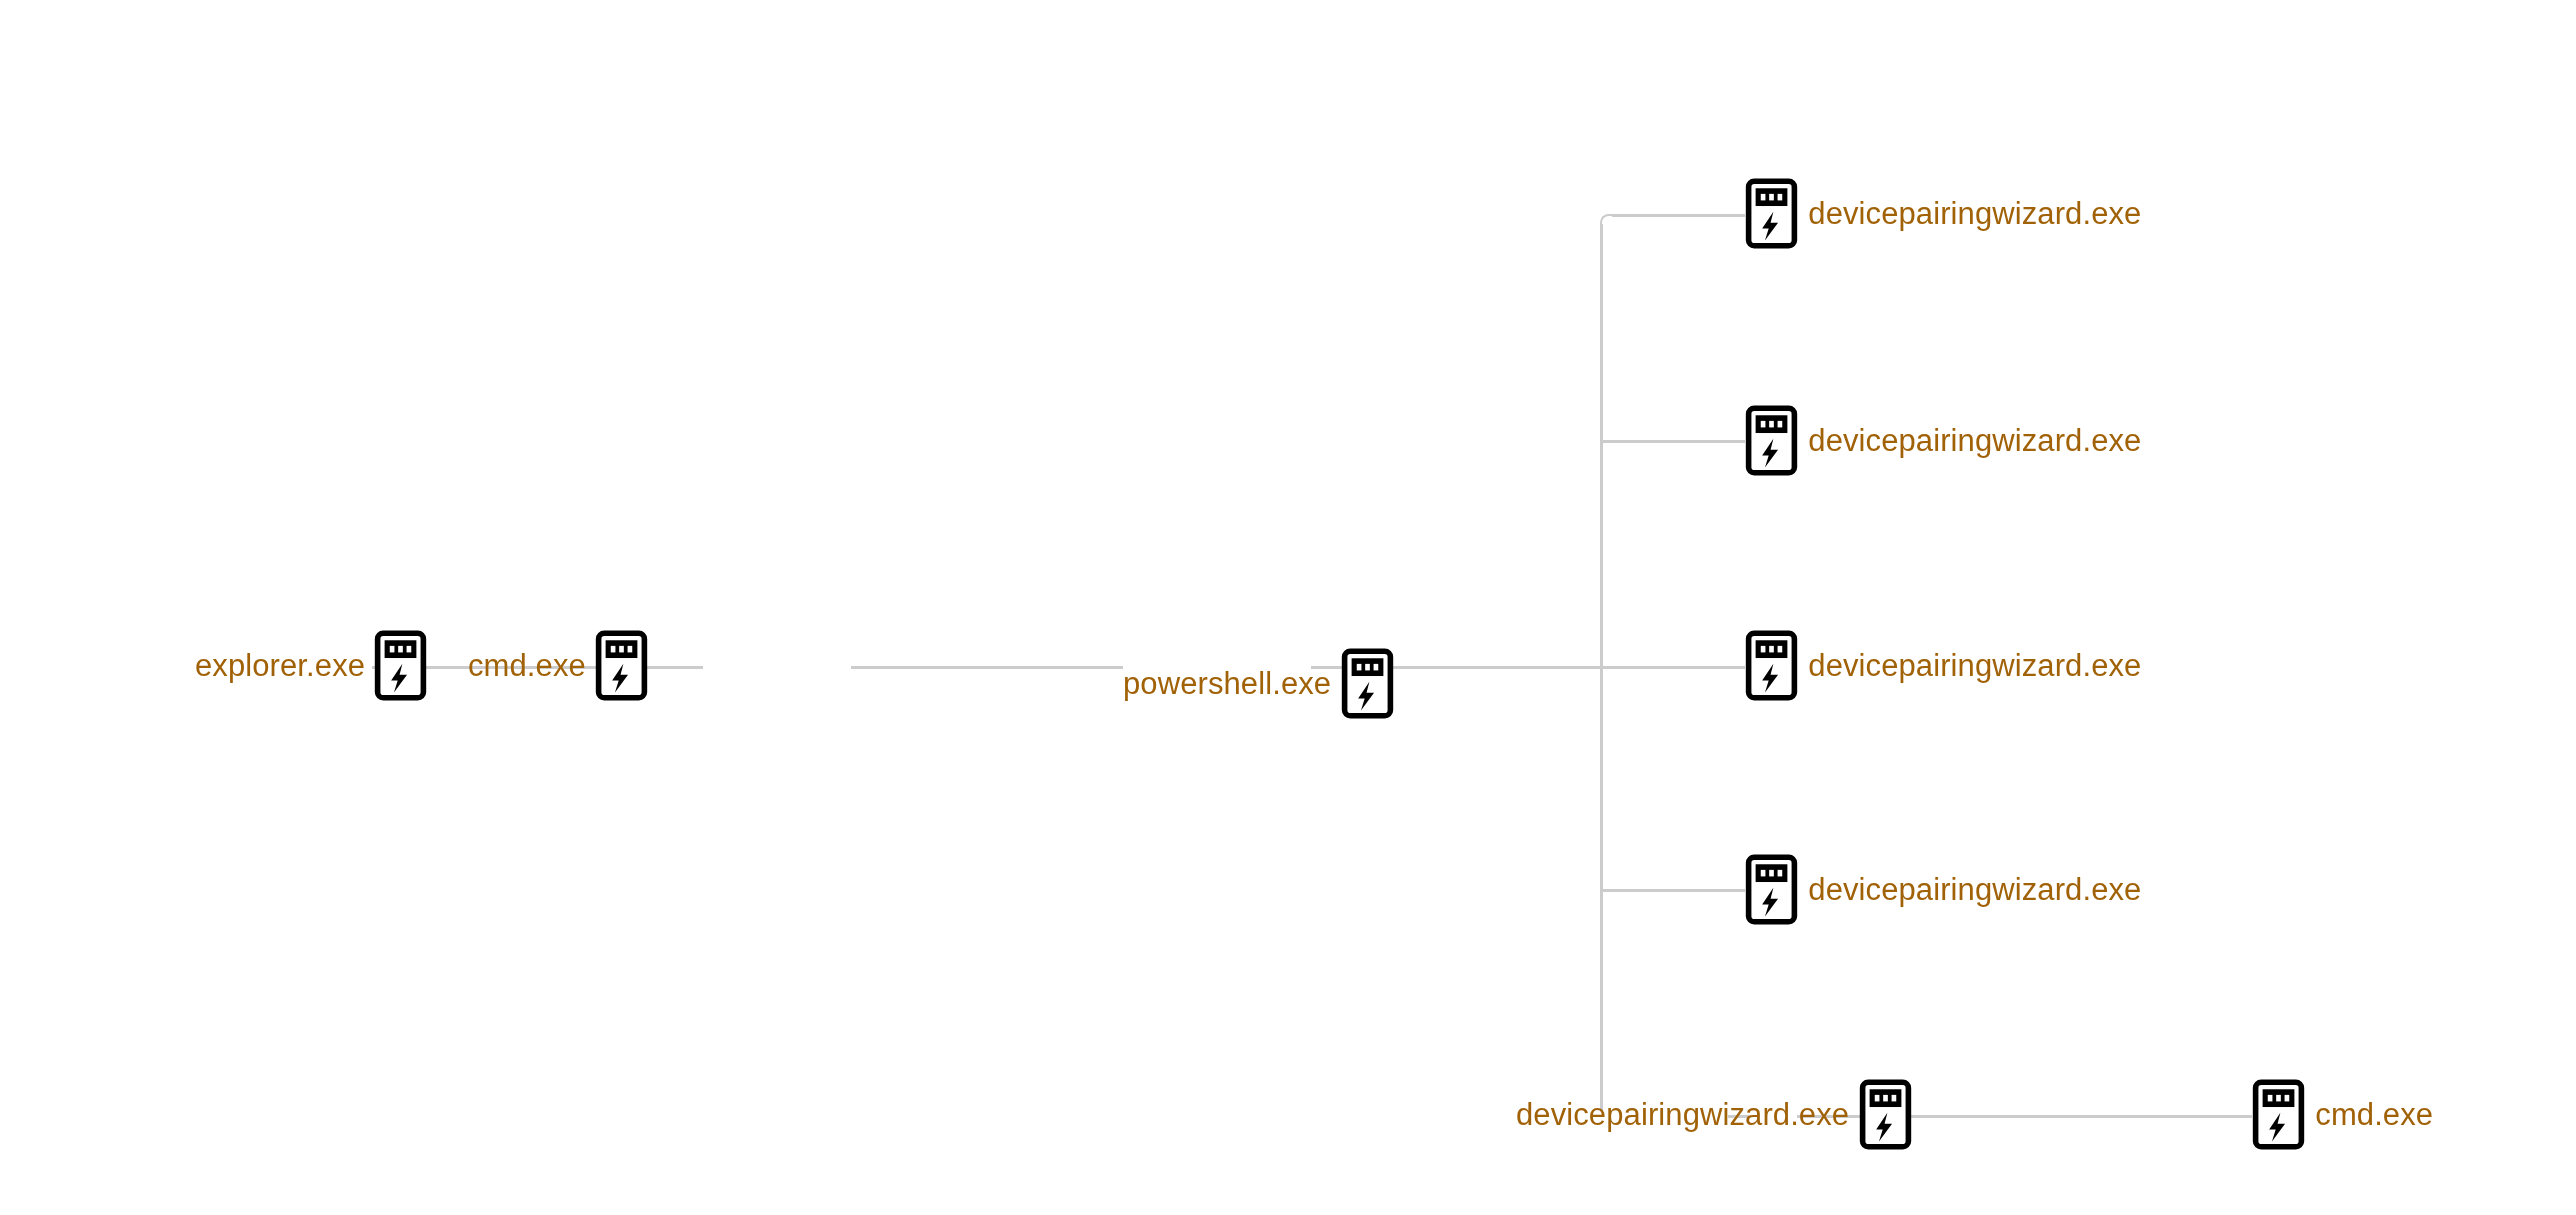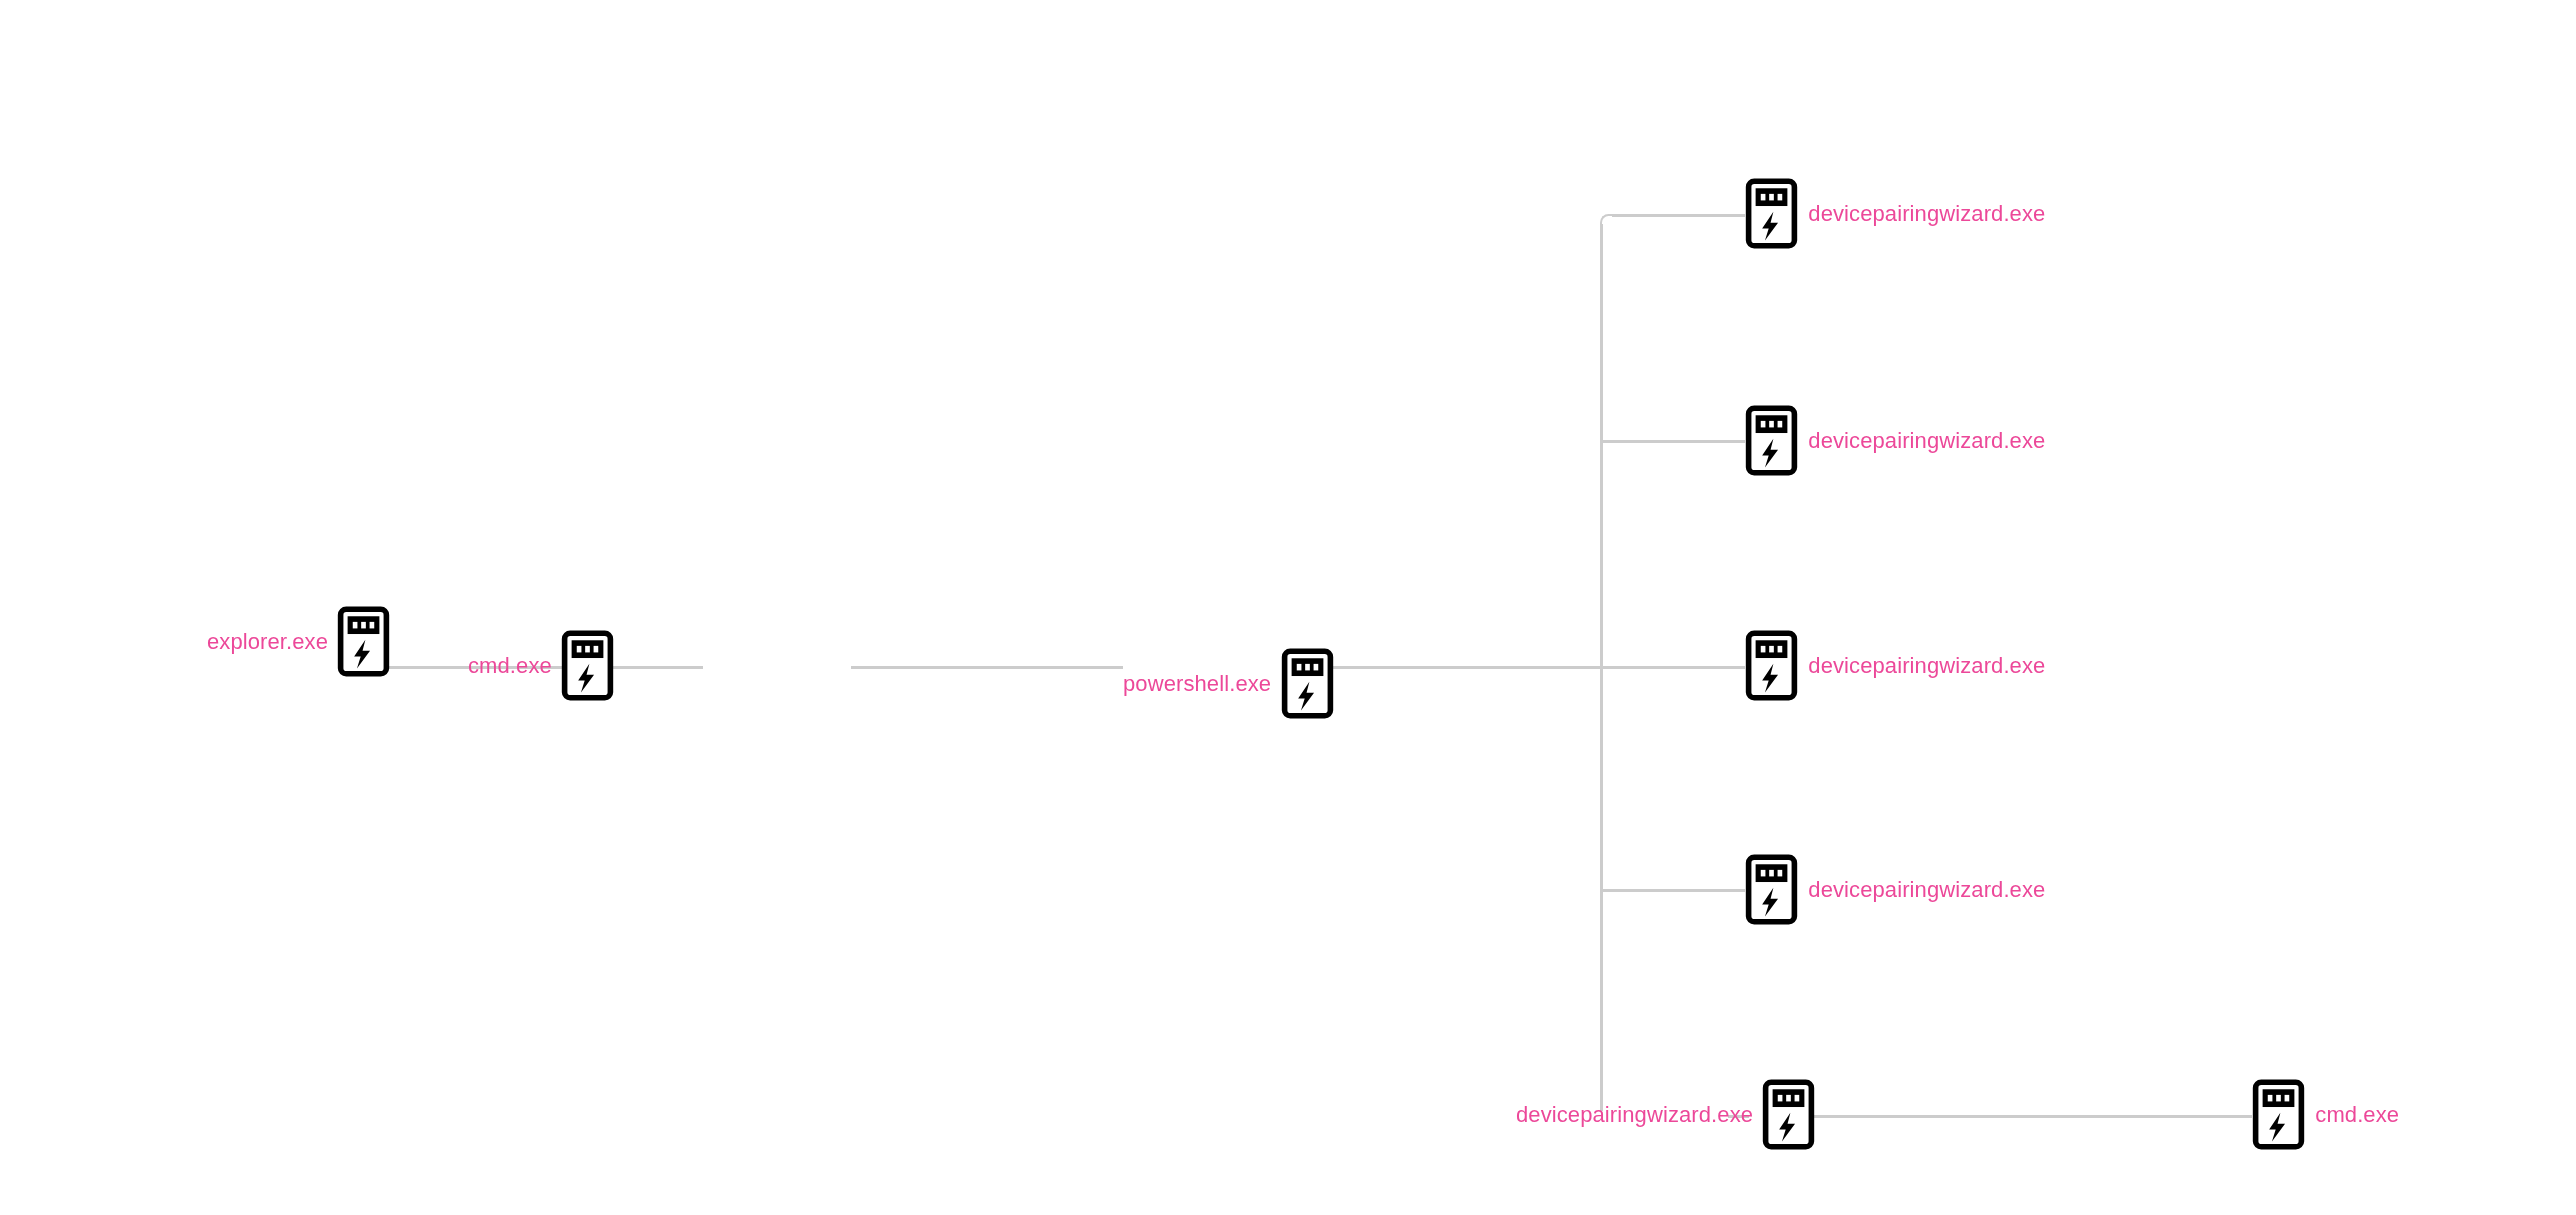--- a/index.html
+++ b/index.html
@@ -39,23 +39,23 @@
   }
 
   
   .node {
     position: absolute;
     display: flex;
     align-items: center;
     white-space: nowrap;
   }
   .node-label {
-    font-size: 22px;
+    font-size: 31px;
     font-weight: 400;
-    color: #ec4899;
+    color: #a16207;
     letter-spacing: 0.1px;
     line-height: 1;
     background: transparent;
   }
   .label-left  { margin-right: 9.4px; text-align: right; }
   .label-right { margin-left: 10.3px;  text-align: left;  }
 
   .proc-icon {
     width: 53px;
     height: 71px;
@@ -80,21 +80,21 @@
   <div class="edge-h" style="left:1612px; top:214px; width:133px;"></div>
 
   <div class="edge-h" style="left:1600px; top:440px; width:145px;"></div>
 
   <div class="edge-h" style="left:1600px; top:889px; width:145px;"></div>
 
   <div class="edge-h" style="left:1728px; top:1115px; width:20.7px;"></div>
 
   <div class="edge-h" style="left:1797px; top:1115px; width:455px;"></div>
 
-  <div class="node" style="left:195px; top:606px;margin-left:12px;">
+  <div class="node" style="left:195px; top:630px;">
     <span class="node-label label-left">explorer.exe</span>
     <svg class="proc-icon" viewBox="0 0 56 76" xmlns="http://www.w3.org/2000/svg">
       <rect x="3.5" y="3.5" width="49" height="69" rx="6" ry="6" fill="#ffffff" stroke="#000000" stroke-width="6"></rect>
       <rect x="11" y="11" width="34" height="19" fill="#000000"></rect>
       <rect x="16.5" y="17" width="5" height="7" fill="#ffffff"></rect>
       <rect x="25.5" y="17" width="5" height="7" fill="#ffffff"></rect>
       <rect x="34.5" y="17" width="5" height="7" fill="#ffffff"></rect>
       <polygon points="30,36 18,54 25,54 21,67 35,48 27,48" fill="#000000"></polygon>
     </svg>
   </div>

